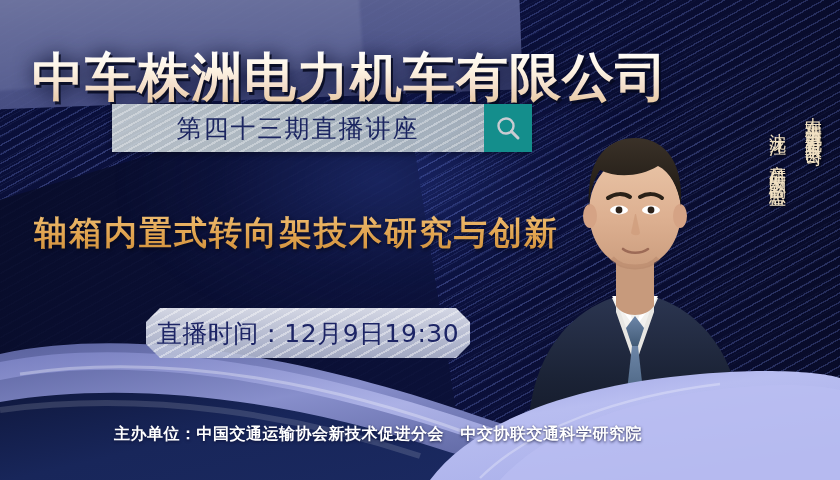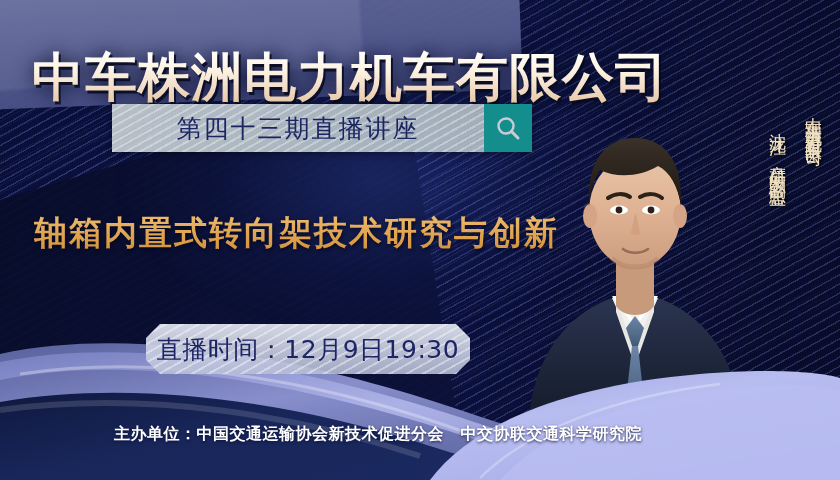--- a/index.html
+++ b/index.html
@@ -153,21 +153,20 @@
 
   
   .date-pill{
     position:absolute;left:146px;top:308px;
     width:324px;height:50px;
     background:linear-gradient(180deg,rgba(226,229,240,.93) 0%, rgba(205,210,228,.90) 48%, rgba(183,190,214,.88) 100%);
     clip-path:polygon(14px 0, calc(100% - 14px) 0, 100% 14px, 100% calc(100% - 14px), calc(100% - 14px) 100%, 14px 100%, 0 calc(100% - 14px), 0 14px);
     display:flex;align-items:center;justify-content:center;
     overflow:hidden;
     box-shadow:0 2px 8px rgba(0,0,0,.35);
-    margin-top:16px;
   }
   .date-pill::after{
     content:"";position:absolute;inset:0;
     background-image:repeating-linear-gradient(-29deg,
       rgba(255,255,255,0) 0px, rgba(255,255,255,0) 6px,
       rgba(255,255,255,.40) 6px, rgba(255,255,255,.40) 8px);
     pointer-events:none;
   }
   .date-text{
     position:relative;z-index:2;

